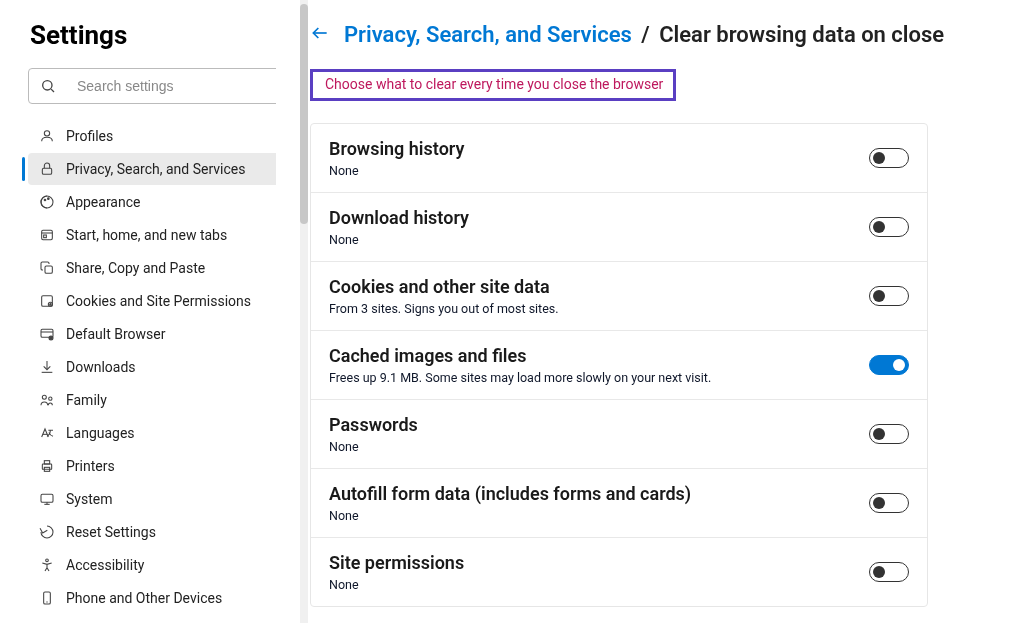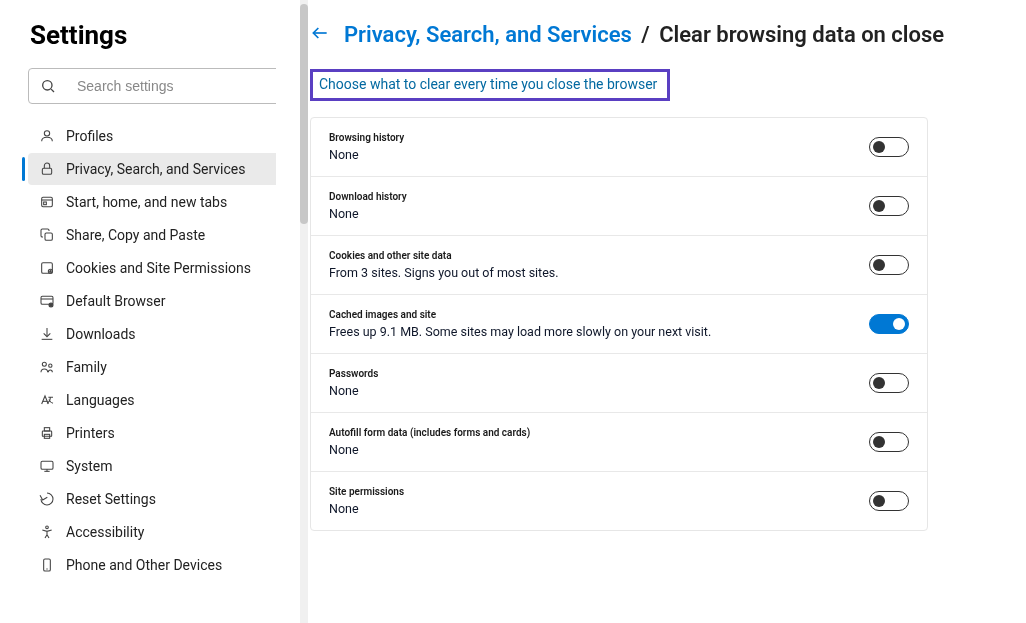--- a/index.html
+++ b/index.html
@@ -116,41 +116,41 @@
       font-size: 22px;
       font-weight: 600;
     }
     .breadcrumb .link { color: #0078d4; }
     .breadcrumb .sep { color: #222; font-weight: 600; margin: 0 4px; }
     .breadcrumb .current { color: #222; }
 
     .subtitle-wrap {
       display: inline-block;
       border: 3px solid #5a3fc2;
-      padding: 4px 10px 6px 6px;
-      margin-bottom: 16px;
+      padding: 4px 10px 6px 12px;
+      margin-bottom: 22px;
       font-size: 14px;
-      color: #0369a1;
+      color: #be185d;
     }
 
     .panel {
       border: 1px solid #e6e6e6;
       border-radius: 4px;
       width: 618px;
     }
     .row {
       display: flex;
       align-items: center;
       justify-content: space-between;
       padding: 14px 18px;
       border-bottom: 1px solid #e8e8e8;
     }
     .row:last-child { border-bottom: none; }
     .row-text { flex: 1; }
-    .row-title { font-size: 10px; font-weight: 600; color: #1a1a1a; }
+    .row-title { font-size: 18px; font-weight: 600; color: #1a1a1a; }
     .row-sub { font-size: 12.5px; color: #0f172a; margin-top: 4px; }
 
     .toggle {
       width: 40px;
       height: 20px;
       border-radius: 999px;
       border: 1px solid #333;
       background: #fff;
       position: relative;
       cursor: pointer;
@@ -200,20 +200,31 @@
         <span>Profiles</span>
       </li>
       <li class="nav-item active">
         <span class="nav-icon">
           <svg viewBox="0 0 24 24" fill="none" stroke="currentColor" stroke-width="1.6">
             <rect x="5" y="11" width="14" height="9" rx="2"></rect>
             <path d="M8 11V7a4 4 0 018 0v4"></path>
           </svg>
         </span>
         <span>Privacy, Search, and Services</span>
+      </li>
+      <li class="nav-item">
+        <span class="nav-icon">
+          <svg viewBox="0 0 24 24" fill="none" stroke="currentColor" stroke-width="1.6">
+            <circle cx="12" cy="12" r="9"></circle>
+            <path d="M12 3a9 9 0 000 18"></path>
+            <circle cx="9" cy="9" r="1.2" fill="currentColor"></circle>
+            <circle cx="14" cy="7" r="1.2" fill="currentColor"></circle>
+          </svg>
+        </span>
+        <span>Appearance</span>
       </li>
       <li class="nav-item">
         <span class="nav-icon">
           <svg viewBox="0 0 24 24" fill="none" stroke="currentColor" stroke-width="1.6">
             <rect x="4" y="5" width="16" height="14" rx="2"></rect>
             <line x1="4" y1="9" x2="20" y2="9"></line>
             <rect x="7" y="12" width="4" height="4"></rect>
           </svg>
         </span>
         <span>Start, home, and new tabs</span>
@@ -377,21 +388,21 @@
         <div class="row-text">
           <div class="row-title">Cookies and other site data</div>
           <div class="row-sub">From 3 sites. Signs you out of most sites.</div>
         </div>
         <div class="toggle">
           <div class="knob"></div>
         </div>
       </div>
       <div class="row">
         <div class="row-text">
-          <div class="row-title">Cached images and site</div>
+          <div class="row-title">Cached images and files</div>
           <div class="row-sub">Frees up 9.1 MB. Some sites may load more slowly on your next visit.</div>
         </div>
         <div class="toggle on">
           <div class="knob"></div>
         </div>
       </div>
       <div class="row">
         <div class="row-text">
           <div class="row-title">Passwords</div>
           <div class="row-sub">None</div>

